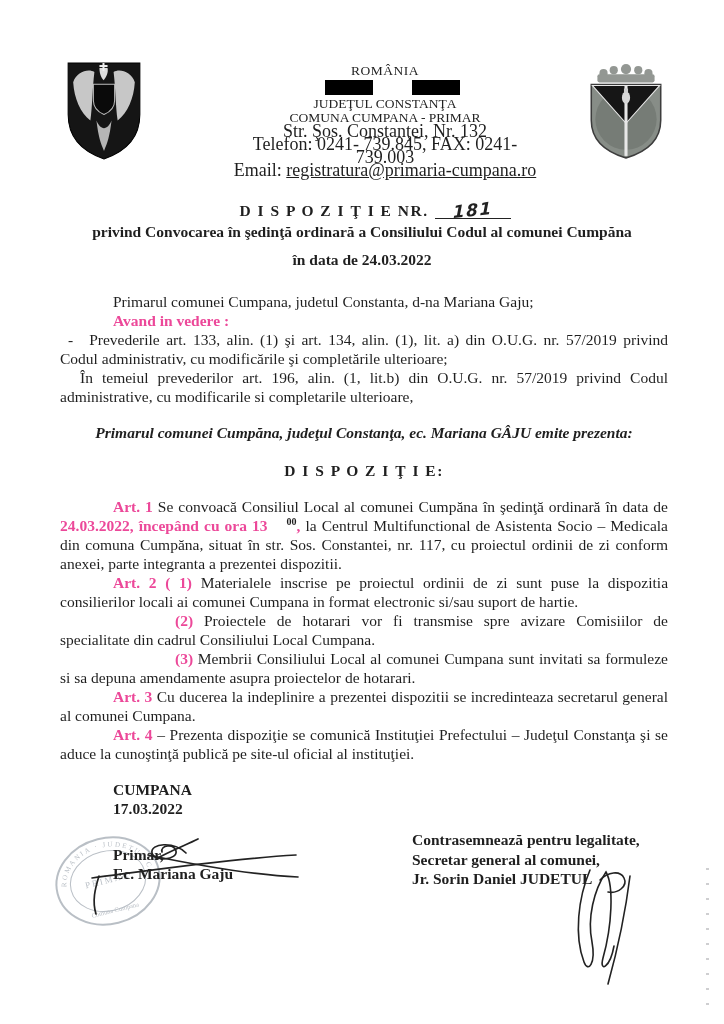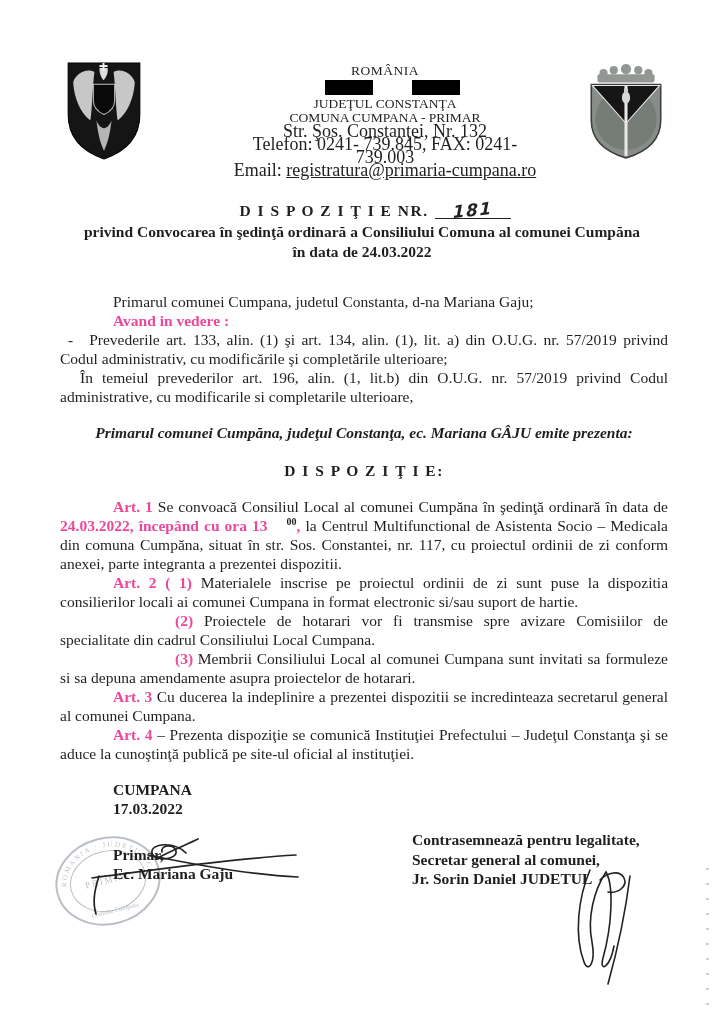--- a/index.html
+++ b/index.html
@@ -26,21 +26,21 @@
   .title-line1{font-weight:bold;font-size:15.5px;letter-spacing:1.5px;margin-left:26px;}
   .number-slot{
     display:inline-block;width:76px;border-bottom:1.6px solid #222;
     margin-left:6px;text-align:center;line-height:14px;
   }
   .hand-number{
     display:inline-block;font-family:"DejaVu Sans",sans-serif;font-style:italic;
     font-size:17px;font-weight:bold;transform:rotate(-6deg) skewX(-6deg);color:#222;
   }
   .title-line2{font-weight:bold;font-size:15.5px;margin-top:3px;}
-  .title-line3{font-weight:bold;font-size:15.5px;margin-top:2px;}
+  .title-line3{font-weight:bold;font-size:15.5px;margin-top:10px;}
   
   .doc-body{
     position:absolute;left:0;top:292px;width:724px;
     padding:0;box-sizing:border-box;
   }
   .doc-body p{
     margin:0;padding:0 56px 0 60px;
     font-size:15.5px;line-height:19px;text-align:justify;
   }
   .ind{text-indent:53px;}
@@ -120,21 +120,21 @@
     <div class="lh-commune">COMUNA CUMPANA - PRIMAR</div>
     <div class="lh-small">Str. Şos. Constanţei, Nr. 132</div>
     <div class="lh-small">Telefon: 0241- 739.845, FAX: 0241-739.003</div>
     <div class="lh-small"><span>Email: </span><span class="email-addr">registratura@primaria-cumpana.ro</span></div>
   </div>
 
   <div class="title-block">
     <div class="title-line1">
       <span>D I S P O Z I Ţ I E NR.</span><span class="number-slot"><span class="hand-number">181</span></span>
     </div>
-    <div class="title-line2">privind Convocarea în şedinţă ordinară a Consiliului Comuna al comunei Cumpăna</div>
+    <div class="title-line2">privind Convocarea în şedinţă ordinară a Consiliului Codul al comunei Cumpăna</div>
     <div class="title-line3">în data de 24.03.2022</div>
   </div>
 
   <div class="doc-body">
     <p class="ind">Primarul comunei Cumpana, judetul Constanta, d-na Mariana Gaju;</p>
     <p class="ind"><b>Avand in vedere :</b></p>
     <p class="bullet-p"><span class="dash">-</span><span>Prevederile art. 133, alin. (1) şi art. 134, alin. (1), lit. a) din O.U.G. nr. 57/2019 privind Codul administrativ, cu modificările şi completările ulterioare;</span></p>
     <p class="ind2">În temeiul prevederilor art. 196, alin. (1, lit.b) din O.U.G. nr. 57/2019 privind Codul administrative, cu modificarile si completarile ulterioare,</p>
     <p class="emitter">Primarul comunei Cumpăna, judeţul Constanţa, ec. Mariana GÂJU emite prezenta:</p>
     <p class="disp-heading">D I S P O Z I Ţ I E:</p>

